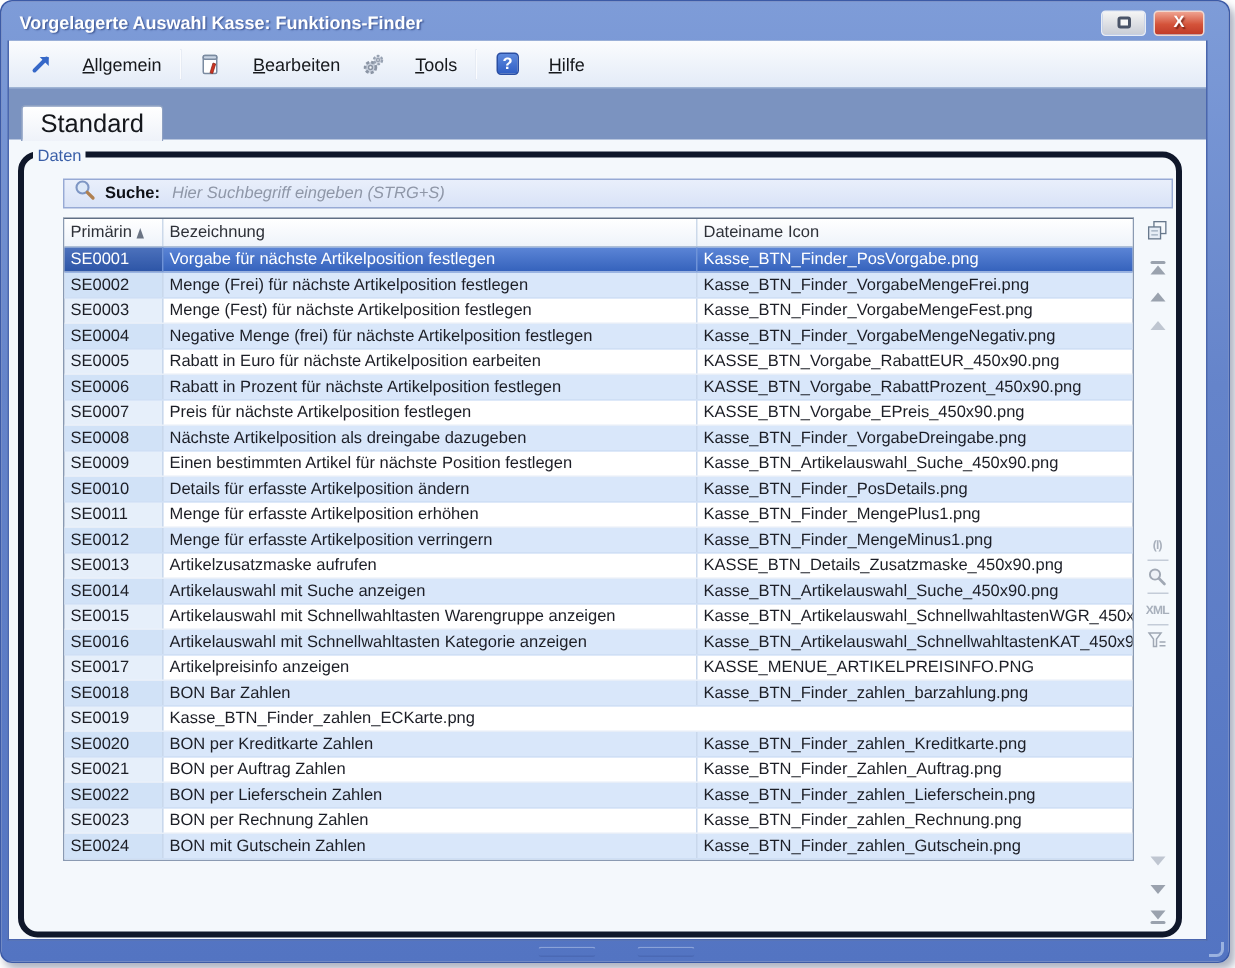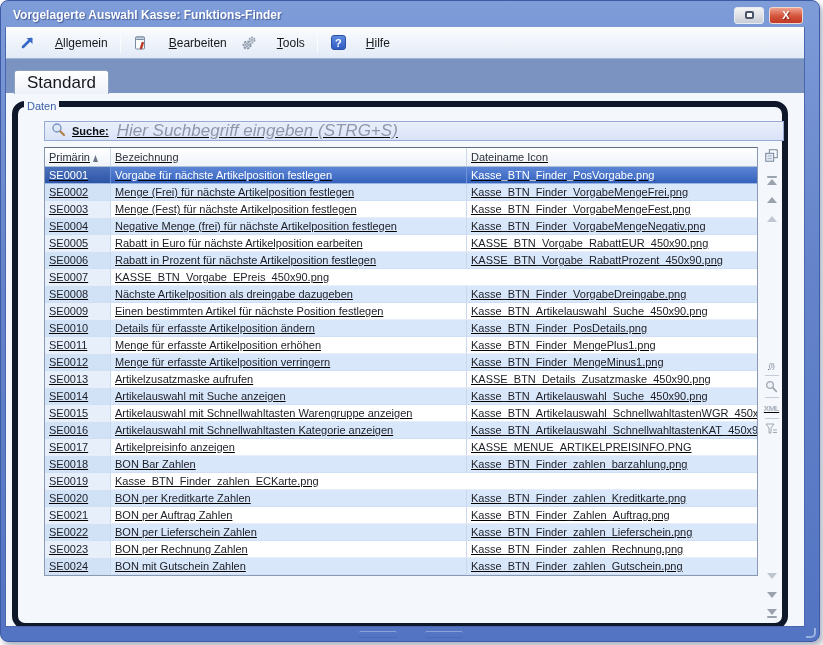--- a/index.html
+++ b/index.html
@@ -38,30 +38,30 @@
     display:flex;align-items:center;justify-content:center;}
 
   
   .tabstrip{flex:0 0 34px;display:flex;align-items:flex-end;padding:0 0 0 8px;}
   .tab{height:24px;padding:0 12px;display:flex;align-items:center;font-size:17px;color:#15171c;
     background:linear-gradient(180deg,#ffffff,#eef2f9);border:1px solid #8ea1c2;border-bottom:none;
     border-radius:3px 3px 0 0;position:relative;z-index:2;margin-bottom:-1px;}
 
   
   .panel{flex:1;background:#f4f8fc;padding:8px 16px 10px 6px;position:relative;z-index:1;}
-  .groupbox{position:relative;border:6px solid #0f172a;border-radius:13px;height:100%;
-    padding:14px 0 0 26px;text-decoration:underline;}
+  .groupbox{position:relative;border:4px solid #0f172a;border-radius:13px;height:100%;
+    padding:14px 0 0 26px;}
   .gb-label{position:absolute;top:-7px;left:6px;background:#f4f8fc;padding:0 3px;
     font-size:11px;color:#3a5fa8;}
 
   
   .searchbar{width:740px;height:20px;margin-bottom:6px;display:flex;align-items:center;gap:6px;
     background:linear-gradient(180deg,#e9effb,#d9e3f7);border:1px solid #97aad5;padding:0 6px;}
   .searchbar .lbl{font-size:11px;font-weight:bold;color:#0e1016;}
-  .searchbar input{flex:1;border:none;background:transparent;outline:none;font-size:17px;
+  .searchbar input{flex:1;border:none;background:transparent;outline:none;font-size:11px;
     font-family:inherit;color:#20242c;}
   .searchbar input::placeholder{font-style:italic;color:#8f97a8;}
 
   
   .gridwrap{display:flex;align-items:flex-start;}
   .grid{width:714px;border:1px solid #8a9ab2;border-top:1px solid #5f6e84;background:#fff;text-align:center;}
   .grid-header{display:flex;height:19px;background:linear-gradient(180deg,#ffffff,#eef3fa);
     border-bottom:1px solid #aebfd6;}
   .hcell{font-size:11px;color:#2e3138;padding:2px 4px;border-right:1px solid #ccd9ea;
     white-space:nowrap;overflow:hidden;display:flex;align-items:center;gap:2px;}
@@ -228,20 +228,21 @@
                   <div class="cell name-cell">Rabatt in Euro für nächste Artikelposition earbeiten</div>
                   <div class="cell file-cell">KASSE_BTN_Vorgabe_RabattEUR_450x90.png</div>
                 </div>
                 <div class="grid-row alt">
                   <div class="cell id-cell">SE0006</div>
                   <div class="cell name-cell">Rabatt in Prozent für nächste Artikelposition festlegen</div>
                   <div class="cell file-cell">KASSE_BTN_Vorgabe_RabattProzent_450x90.png</div>
                 </div>
                 <div class="grid-row">
                   <div class="cell id-cell">SE0007</div>
+                  <div class="cell name-cell">Preis für nächste Artikelposition festlegen</div>
                   <div class="cell file-cell">KASSE_BTN_Vorgabe_EPreis_450x90.png</div>
                 </div>
                 <div class="grid-row alt">
                   <div class="cell id-cell">SE0008</div>
                   <div class="cell name-cell">Nächste Artikelposition als dreingabe dazugeben</div>
                   <div class="cell file-cell">Kasse_BTN_Finder_VorgabeDreingabe.png</div>
                 </div>
                 <div class="grid-row">
                   <div class="cell id-cell">SE0009</div>
                   <div class="cell name-cell">Einen bestimmten Artikel für nächste Position festlegen</div>

